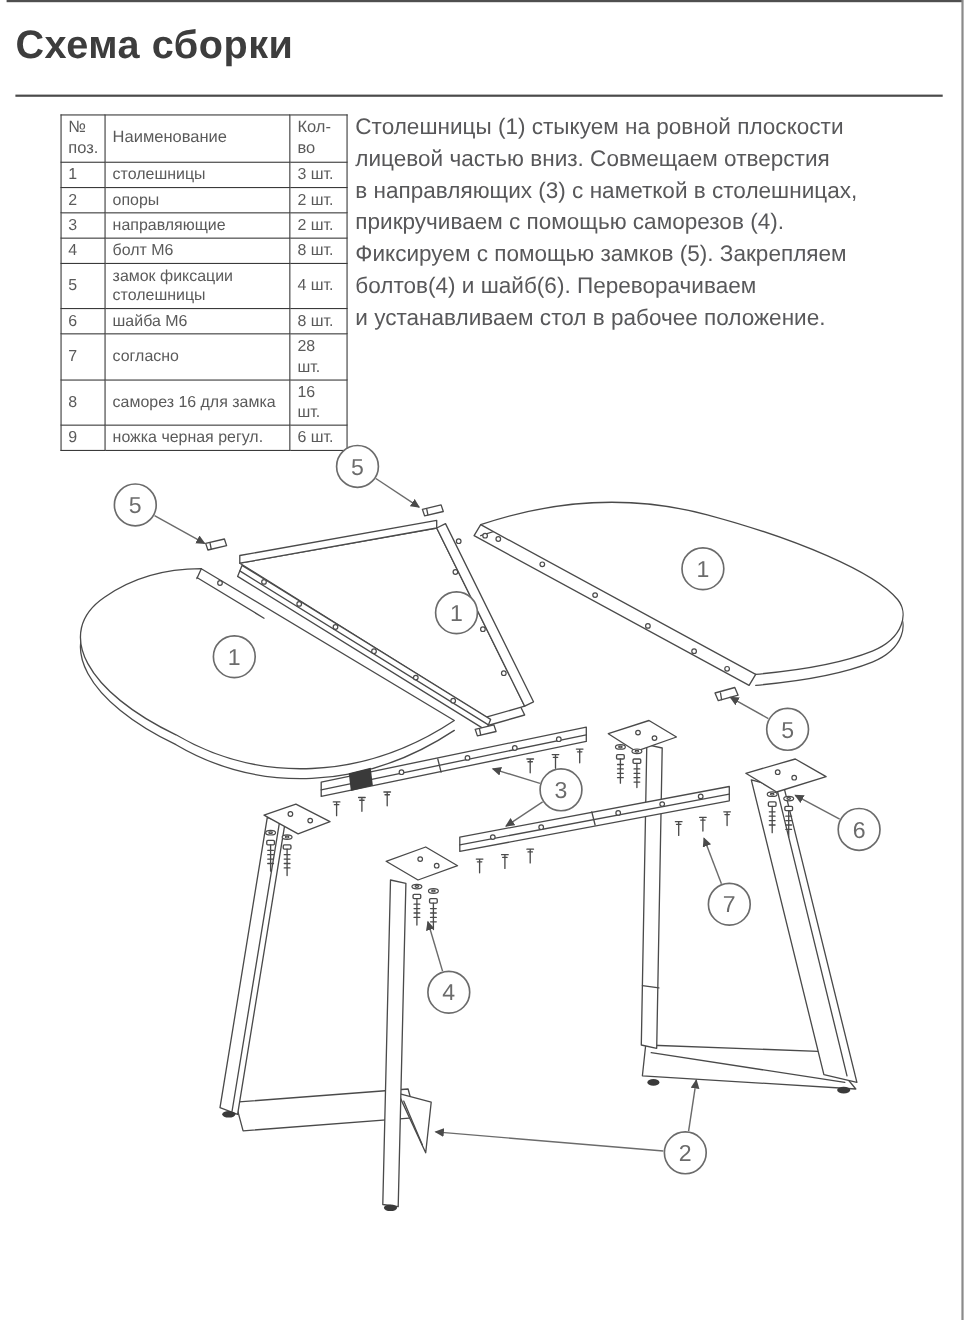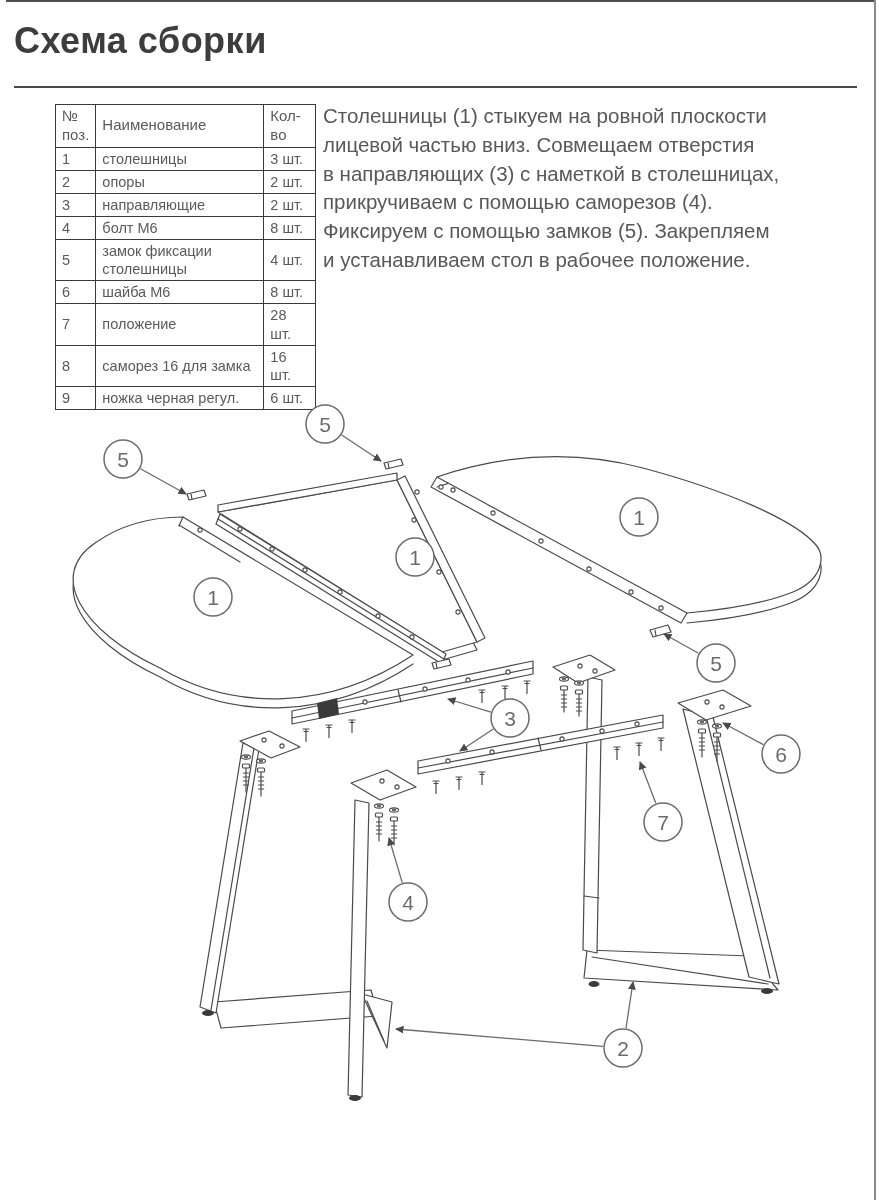--- a/index.html
+++ b/index.html
@@ -89,21 +89,21 @@
           <td>замок фиксации столешницы</td>
           <td>4 шт.</td>
         </tr>
         <tr>
           <td>6</td>
           <td>шайба М6</td>
           <td>8 шт.</td>
         </tr>
         <tr>
           <td>7</td>
-          <td>положение</td>
+          <td>согласно</td>
           <td>28 шт.</td>
         </tr>
         <tr>
           <td>8</td>
           <td>саморез 16 для замка</td>
           <td>16 шт.</td>
         </tr>
         <tr>
           <td>9</td>
           <td>ножка черная регул.</td>
@@ -111,20 +111,21 @@
         </tr>
       </tbody>
   </table>
 
   <div class="instructions" id="instructions">
       <div>Столешницы (1) стыкуем на ровной плоскости</div>
       <div>лицевой частью вниз. Совмещаем отверстия</div>
       <div>в направляющих (3) с наметкой в столешницах,</div>
       <div>прикручиваем с помощью саморезов (4).</div>
       <div>Фиксируем с помощью замков (5). Закрепляем</div>
+      <div>болтов(4) и шайб(6). Переворачиваем</div>
       <div>и устанавливаем стол в рабочее положение.</div>
     </div>
 
   <svg id="diagram" width="879" height="740" viewBox="0 400 879 740" xmlns="http://www.w3.org/2000/svg">
     <defs>
       <marker id="arrow" markerWidth="9" markerHeight="9" refX="7.5" refY="4" orient="auto" markerUnits="userSpaceOnUse">
         <path d="M0,0 L8.5,4 L0,8 Z" fill="#4a4a4a"></path>
       </marker>
     </defs>
 

